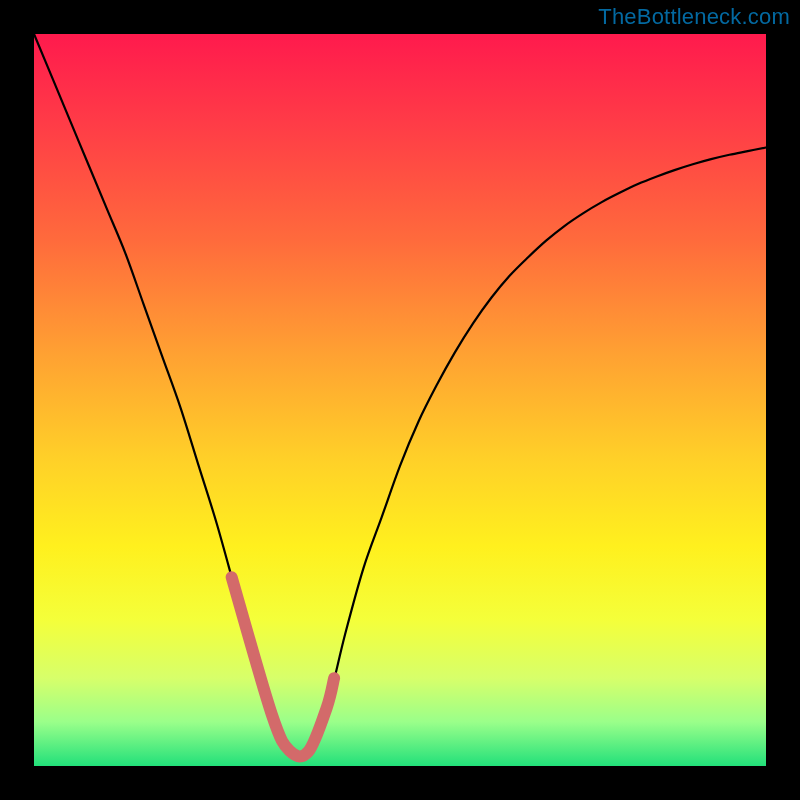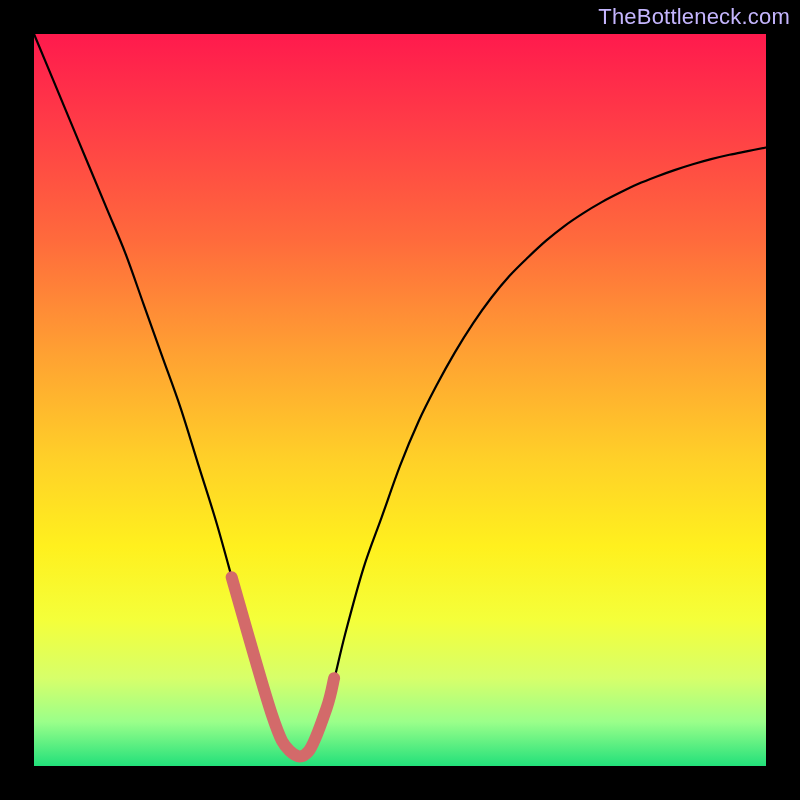--- a/index.html
+++ b/index.html
@@ -16,21 +16,21 @@
     left: 0;
     top: 0;
     width: 800px;
     height: 800px;
     background: #000;
   }
   .watermark {
     position: absolute;
     top: 4px;
     right: 10px;
-    color: #c4b5fd;
+    color: #0369a1;
     font-size: 22px;
     font-weight: 400;
     letter-spacing: 0.2px;
     z-index: 10;
   }
   svg {
     position: absolute;
     left: 0;
     top: 0;
   }

